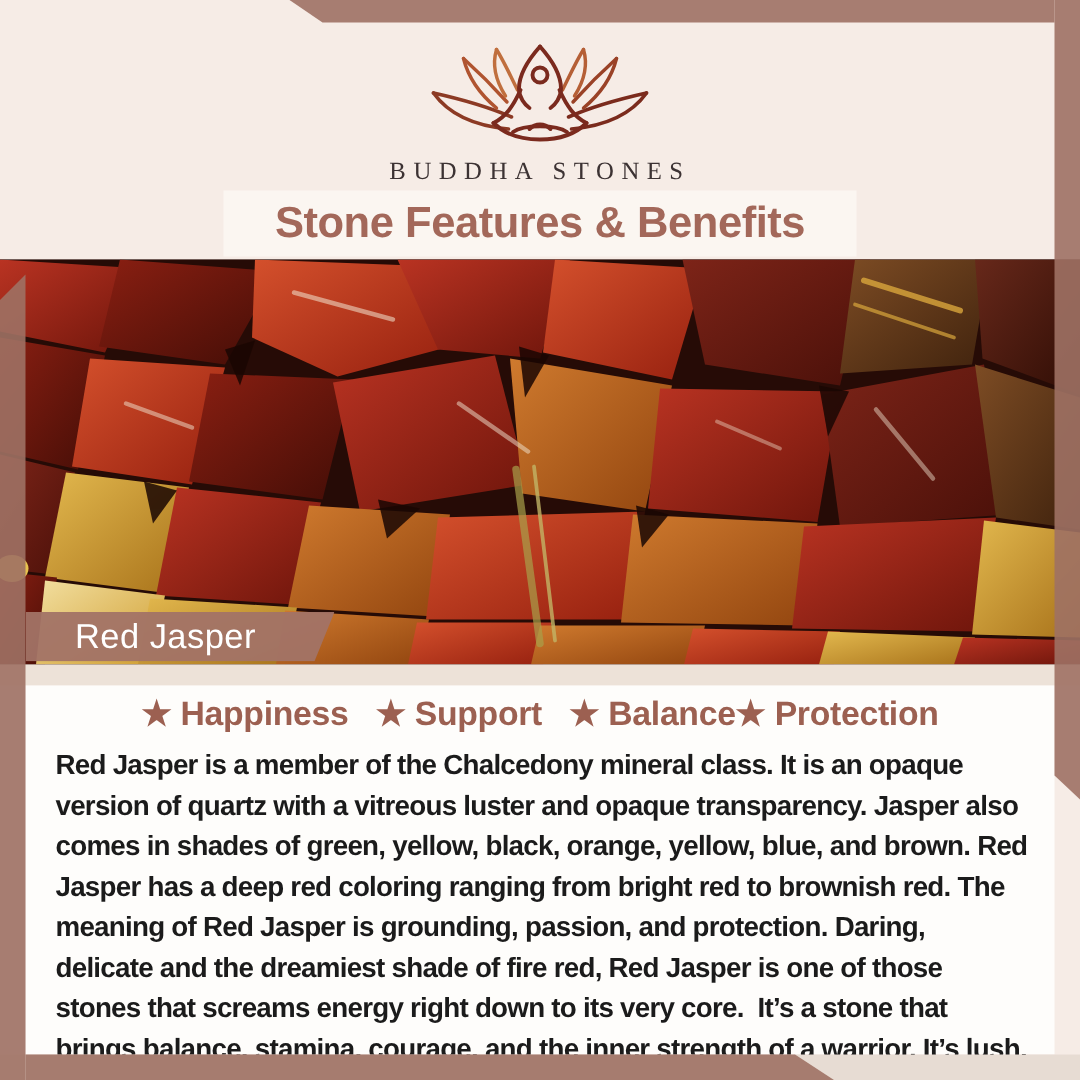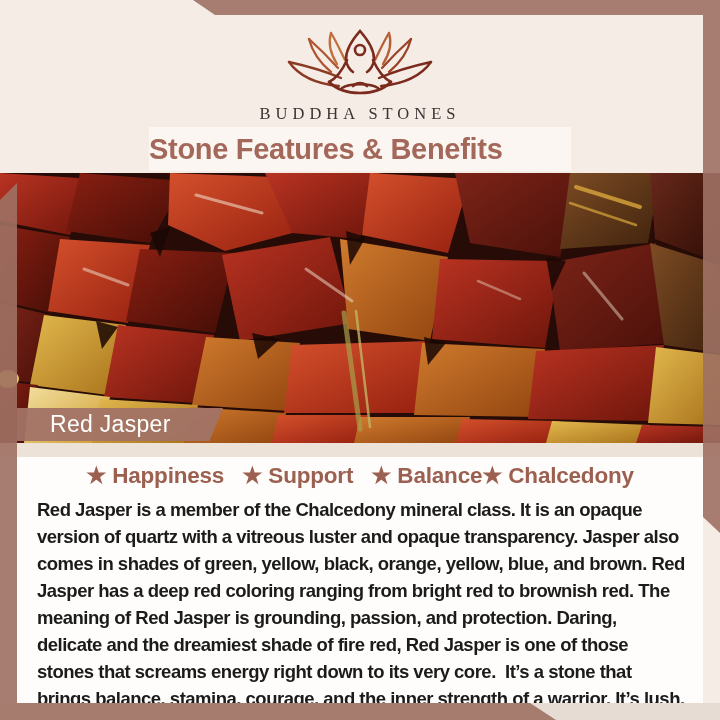--- a/index.html
+++ b/index.html
@@ -11,21 +11,21 @@
   
   .logo-wrap{position:absolute;top:26px;left:0;width:720px;text-align:center;}
   .brand-name{
     position:absolute;top:104px;left:0;width:720px;text-align:center;
     font-family:"Liberation Serif", serif;
     font-size:16.5px;letter-spacing:5px;color:#3c3233;font-weight:500;
   }
   
   .banner{
     position:absolute;top:127px;left:149px;width:422px;height:44px;
-    background:#fbf6f1;display:flex;align-items:center;
+    background:#fbf6f1;display:flex;align-items:center;justify-content:center;
   }
   .banner-title{
     font-size:29px;font-weight:700;color:#a3685a;letter-spacing:-.3px;white-space:nowrap;
   }
   
   .photo{position:absolute;top:173px;left:0;width:720px;height:270px;background:#260b06;}
   .photo svg.rocks{position:absolute;inset:0;width:100%;height:100%;}
   .stone-label{
     position:absolute;left:17px;top:235px;width:206px;height:33px;
     background:rgba(162,115,102,.95);
@@ -193,21 +193,21 @@
         <path d="M344,140 L360,256" stroke="#a8a04a" stroke-width="5" opacity=".7"></path>
         <path d="M356,138 L370,254" stroke="#c2b465" stroke-width="2.5" opacity=".8"></path>
       </g>
       <ellipse cx="8" cy="206" rx="11" ry="9" fill="#e8c34e"></ellipse>
     </svg>
     <div class="stone-label">Red Jasper</div>
   </div>
 
   <div class="strip-mid"></div>
   <div class="panel">
-    <div class="benefits-line">★ Happiness   ★ Support   ★ Balance★ Chalcedony</div>
+    <div class="benefits-line">★ Happiness   ★ Support   ★ Balance★ Protection</div>
     <div class="description">Red Jasper is a member of the Chalcedony mineral class. It is an opaque version of quartz with a vitreous luster and opaque transparency. Jasper also comes in shades of green, yellow, black, orange, yellow, blue, and brown. Red Jasper has a deep red coloring ranging from bright red to brownish red. The meaning of Red Jasper is grounding, passion, and protection. Daring, delicate and the dreamiest shade of fire red, Red Jasper is one of those stones that screams energy right down to its very core.  It’s a stone that brings balance, stamina, courage, and the inner strength of a warrior. It’s lush, it’s deep, and it’s utterly nurturing for the soul.</div>
   </div>
   <div class="strip-bottom"></div>
 
   <svg class="ribbons" viewBox="0 0 720 720">
     <g fill="#9e7164" fill-opacity=".9">
       <polygon points="193,0 703,0 703,15 215,15"></polygon>
       <polygon points="703,0 720,0 720,533 703,517"></polygon>
       <polygon points="17,703 530,703 556,720 17,720"></polygon>
       <polygon points="0,200 17,183 17,720 0,720"></polygon>

